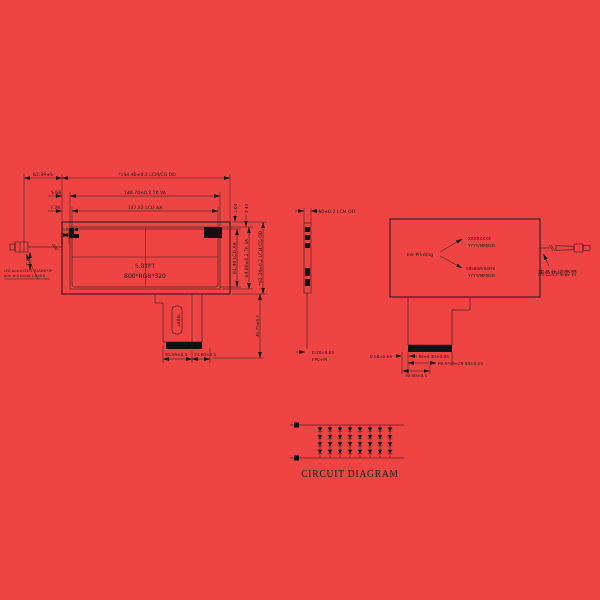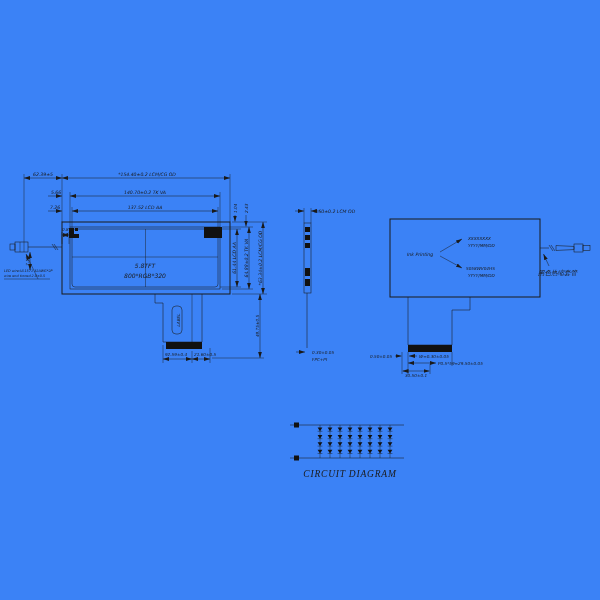--- a/index.html
+++ b/index.html
@@ -1,16 +1,16 @@
 <!DOCTYPE html>
 <html><head>
 <meta charset="utf-8">
 <style>
   html,body{margin:0;padding:0;background:#ffffff;}
-  #sheet{position:relative;width:600px;height:600px;background:#3b82f6;overflow:hidden;font-style:italic;}
+  #sheet{position:relative;width:600px;height:600px;background:#ef4444;overflow:hidden;}
   svg{position:absolute;left:0;top:0;}
   .ln{stroke:#1a1a1a;stroke-width:1;fill:none;}
   .thin{stroke:#1a1a1a;stroke-width:0.55;fill:none;}
   .hair{stroke:#1a1a1a;stroke-width:0.45;fill:none;}
   .dline{stroke:#1a1a1a;stroke-width:0.5;fill:none;}
   .eline{stroke:#1a1a1a;stroke-width:0.45;fill:none;}
   .blk{fill:#111;stroke:none;}
   text{font-family:"DejaVu Sans","Liberation Sans",sans-serif;fill:#1a1a1a;}
   .t35{font-size:3.4px;}
   .t42{font-size:4.2px;}

